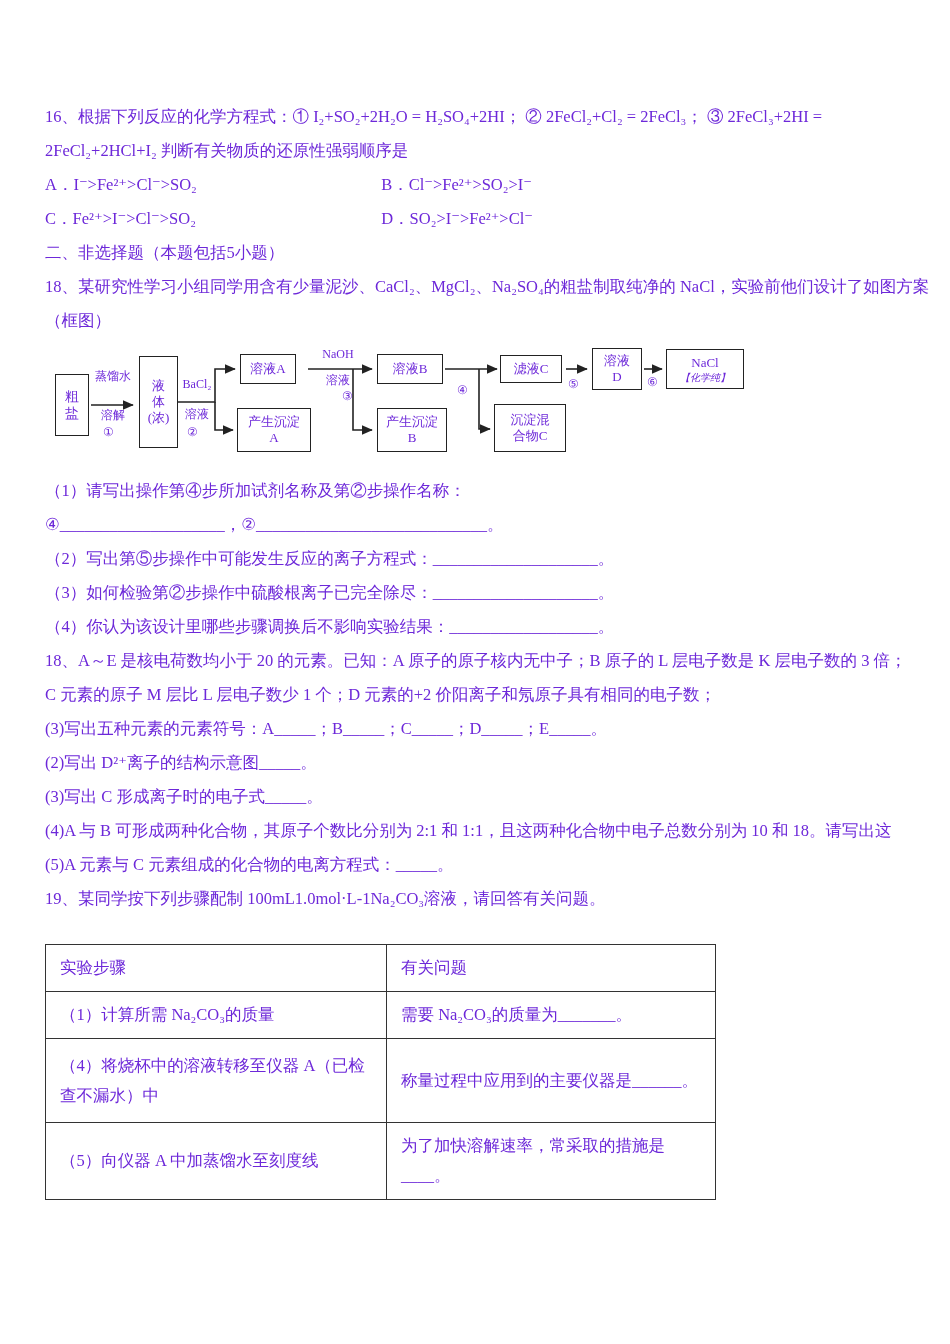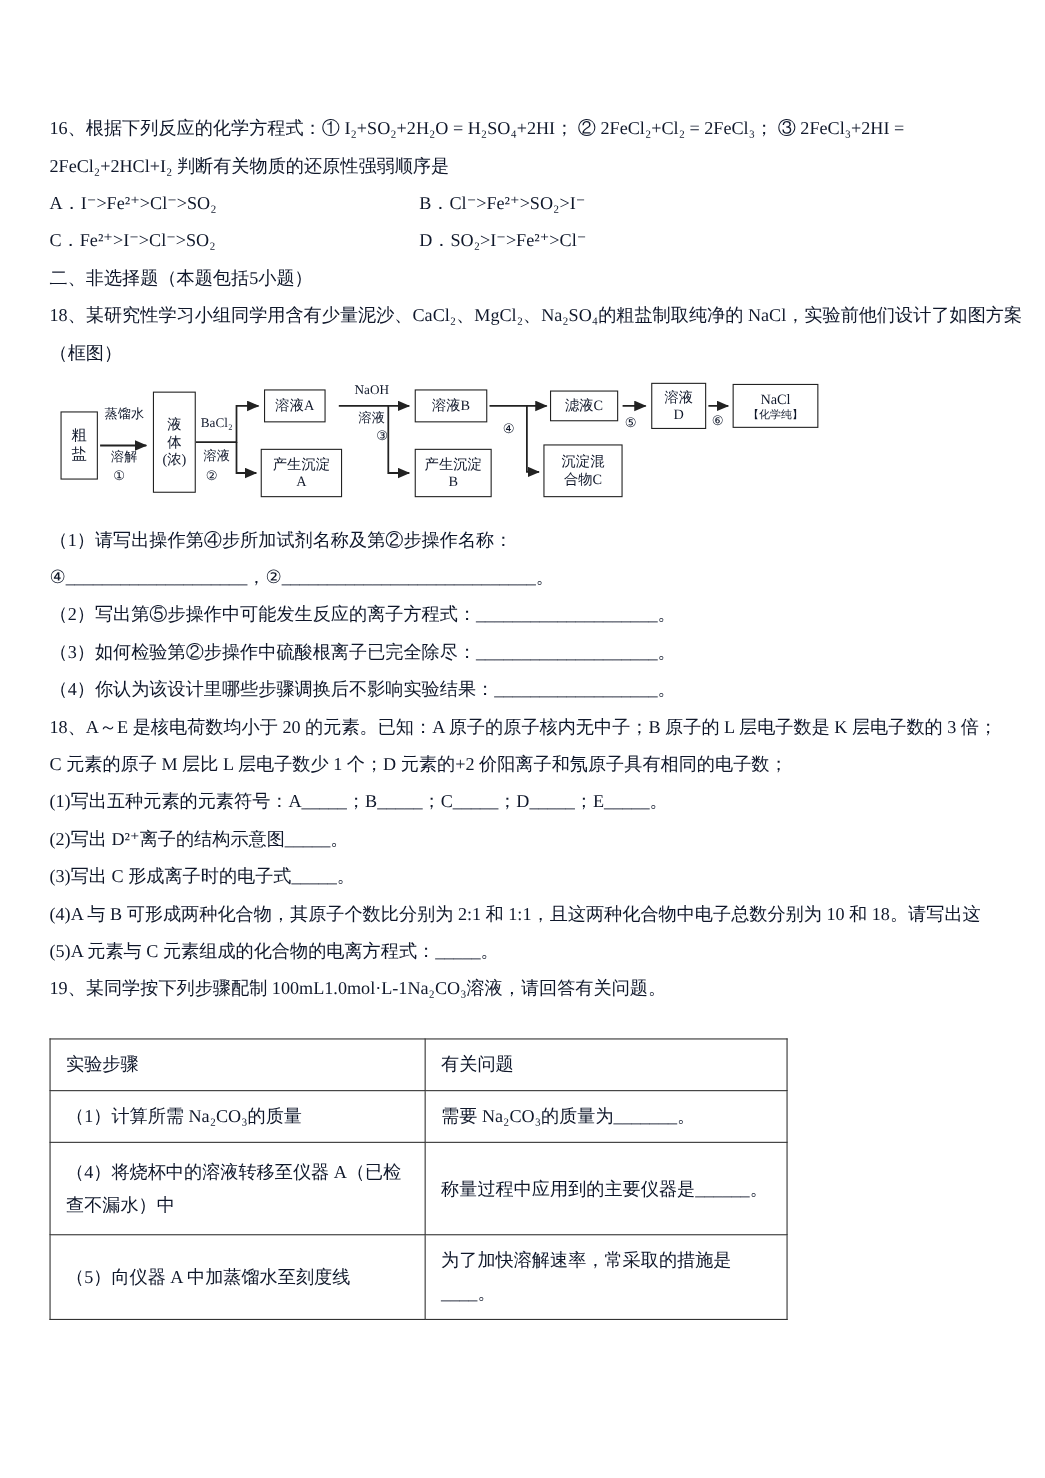--- a/index.html
+++ b/index.html
@@ -2,21 +2,21 @@
 <html><head>
 <meta charset="utf-8">
 <style>
   html,body { margin:0; padding:0; background:#e8e8e8; }
   .page {
     width: 950px;
     min-height: 1344px;
     margin: 0 auto;
     background: #ffffff;
     font-family: "Liberation Serif", "DejaVu Serif", serif;
-    color: #0f172a;
+    color: #6d28d9;
     font-size: 16.5px;
     box-sizing: border-box;
     padding: 100px 42px 40px 45px;
     position: relative;
   }
   .t-line { margin:0; padding:0; line-height:34px; white-space:nowrap; }
   .option-row { line-height:34px; white-space:nowrap; }
   .opt { display:inline-block; }
   .opt-left { width:332px; }
 
@@ -35,21 +35,21 @@
     position:absolute;
     border:1.6px solid #222;
     background:#fff;
     display:flex; align-items:center; justify-content:center;
     text-align:center;
     font-size:13px; line-height:1.25;
     white-space:pre-line;
     box-sizing:border-box;
   }
   .fc-nacl { flex-direction:column; }
-  .fc-nacl .small { font-size:10px; line-height:1.1; }
+  .fc-nacl .small { font-size:10px; line-height:1.1;font-style:italic; }
   .fc-label {
     position:absolute; font-size:12px; line-height:1;
     text-align:center; white-space:nowrap;
   }
 
   
   .q19-table { border-collapse:collapse; margin-top:28px; }
   .q19-table td {
     border:1.6px solid #333;
     padding:8px 14px;
@@ -155,21 +155,21 @@
     <p class="t-line">（1）请写出操作第④步所加试剂名称及第②步操作名称：</p>
     <p class="t-line">④____________________，②____________________________。</p>
     <p class="t-line">（2）写出第⑤步操作中可能发生反应的离子方程式：____________________。</p>
     <p class="t-line">（3）如何检验第②步操作中硫酸根离子已完全除尽：____________________。</p>
     <p class="t-line">（4）你认为该设计里哪些步骤调换后不影响实验结果：__________________。</p>
   </section>
 
   <section>
     <p class="t-line">18、A～E 是核电荷数均小于 20 的元素。已知：A 原子的原子核内无中子；B 原子的 L 层电子数是 K 层电子数的 3 倍；</p>
     <p class="t-line">C 元素的原子 M 层比 L 层电子数少 1 个；D 元素的+2 价阳离子和氖原子具有相同的电子数；</p>
-    <p class="t-line">(1)写出五种元素的元素符号：A_____；B_____；C_____；D_____；E_____。</p>
+    <p class="t-line">(3)写出五种元素的元素符号：A_____；B_____；C_____；D_____；E_____。</p>
     <p class="t-line">(2)写出 D²⁺离子的结构示意图_____。</p>
     <p class="t-line">(3)写出 C 形成离子时的电子式_____。</p>
     <p class="t-line">(4)A 与 B 可形成两种化合物，其原子个数比分别为 2:1 和 1:1，且这两种化合物中电子总数分别为 10 和 18。请写出这</p>
     <p class="t-line">(5)A 元素与 C 元素组成的化合物的电离方程式：_____。</p>
   </section>
 
   <section>
     <p class="t-line">19、某同学按下列步骤配制 100mL1.0mol·L-1Na₂CO₃溶液，请回答有关问题。</p>
 
     <table class="q19-table">

